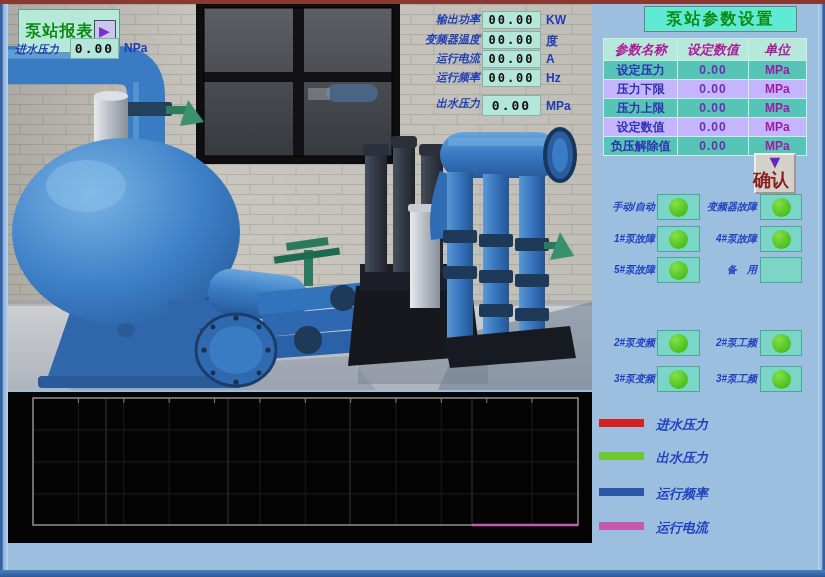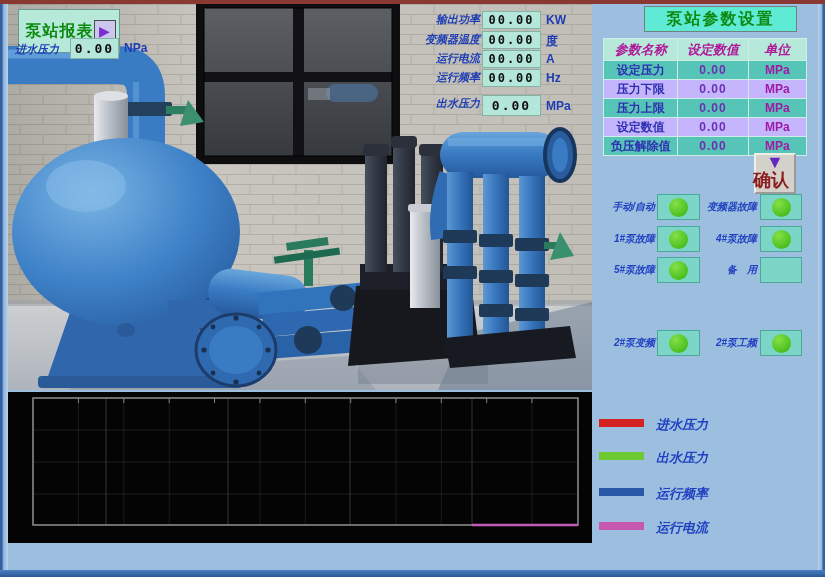--- a/index.html
+++ b/index.html
@@ -402,20 +402,30 @@
   <div class="st-row" style="top:326px">
     <span class="st-lbl c1">2#泵变频</span>
     <div class="st-box c1">
         <div class="lamp"></div>
       </div>
     <span class="st-lbl c2">2#泵工频</span>
     <div class="st-box c2">
         <div class="lamp"></div>
       </div>
   </div>
+  <div class="st-row" style="top:362px">
+    <span class="st-lbl c1">3#泵变频</span>
+    <div class="st-box c1">
+        <div class="lamp"></div>
+      </div>
+    <span class="st-lbl c2">3#泵工频</span>
+    <div class="st-box c2">
+        <div class="lamp"></div>
+      </div>
+  </div>
 
   <div class="lg-row" style="top:412px">
     <div class="lg-bar" style="background-color: rgb(212, 34, 34);"></div>
     <span class="lg-lbl">进水压力</span>
   </div>
   <div class="lg-row" style="top:445px">
     <div class="lg-bar" style="background-color: rgb(110, 200, 50);"></div>
     <span class="lg-lbl">出水压力</span>
   </div>
   <div class="lg-row" style="top:481px">

